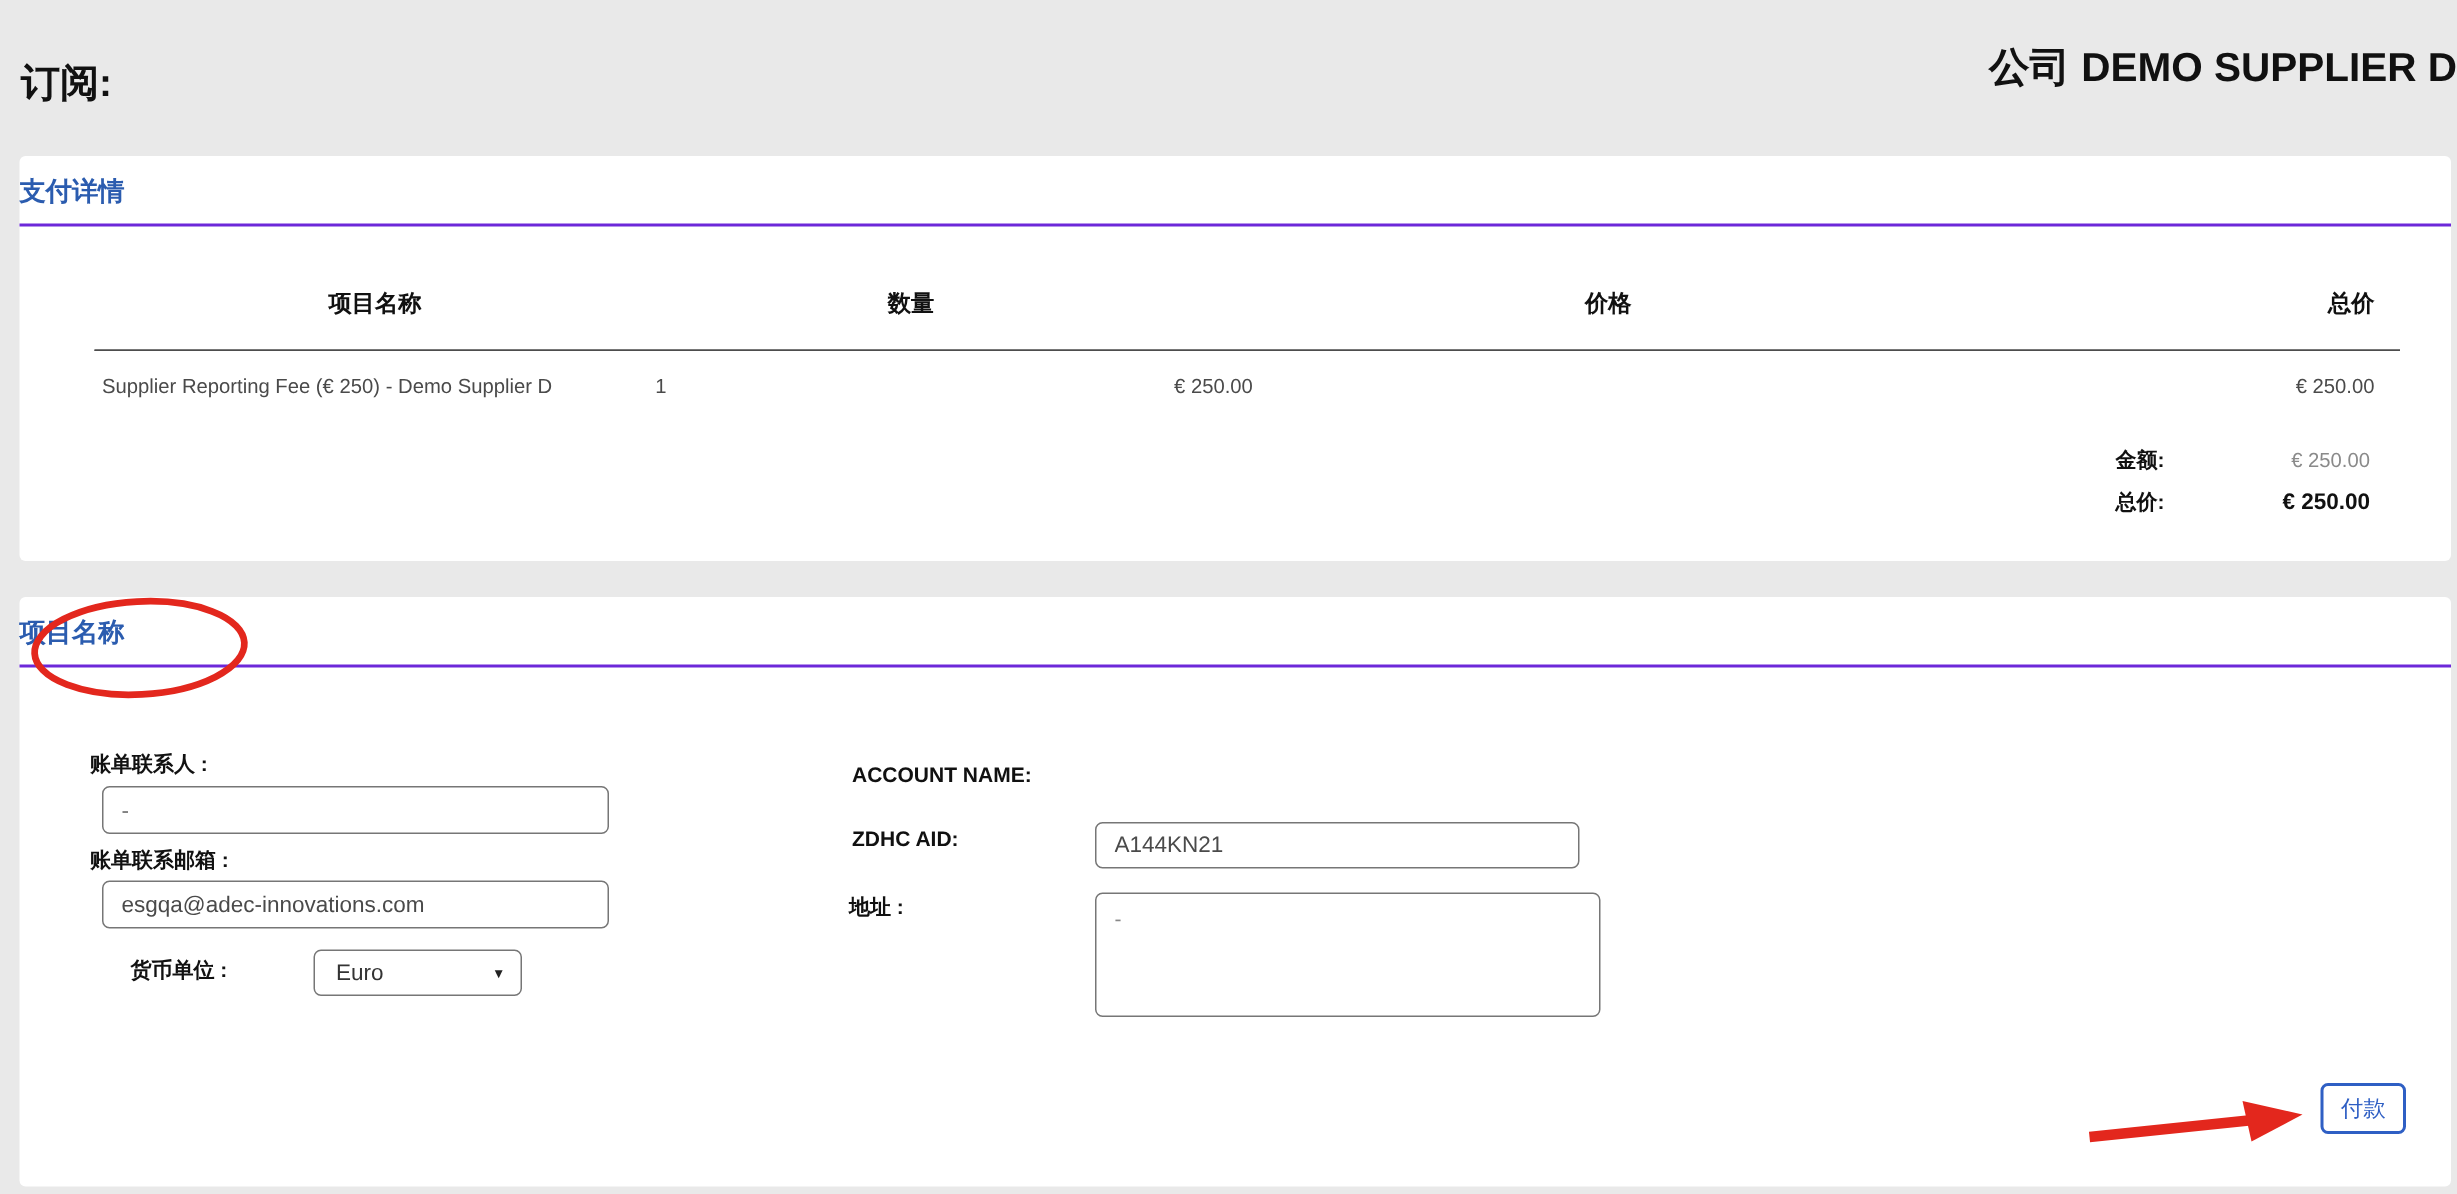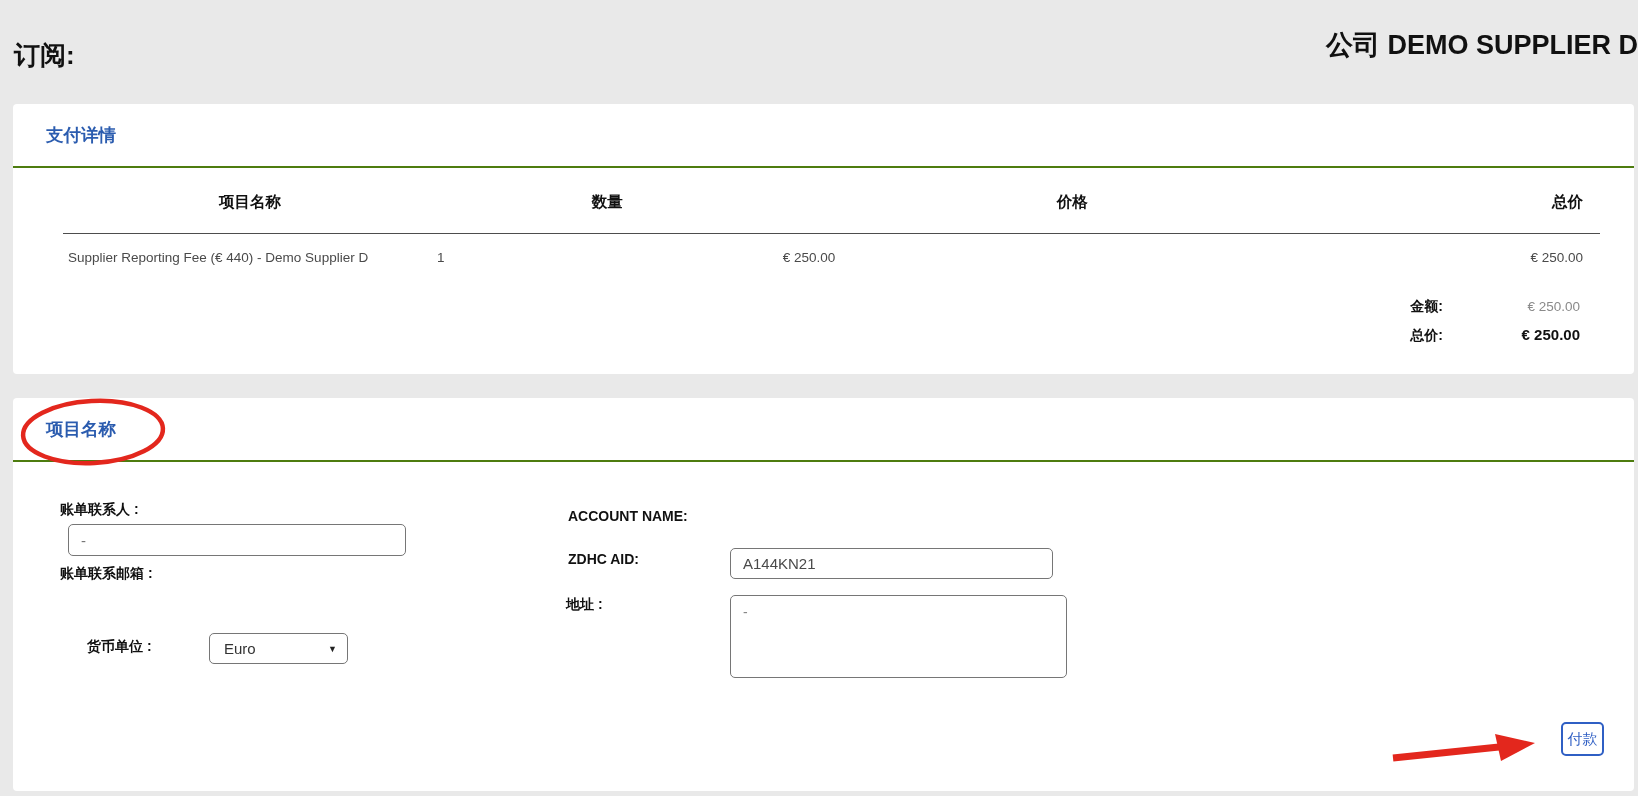--- a/index.html
+++ b/index.html
@@ -19,22 +19,22 @@
     position: absolute; right: 0; top: 27px;
     font-size: 27px; font-weight: bold; color: #111; white-space: nowrap;
   }
   .panel {
     position: absolute; left: 13px; right: 4px;
     background: #ffffff; border-radius: 4px;
   }
   .panel-payment { top: 104px; height: 270px; }
   .panel-billing { top: 398px; height: 393px; }
   .panel-header {
-    height: 64px; border-bottom: 2px solid #4d7c0f;
-    display: flex; align-items: center; padding-left: 33px;
+    height: 47px; border-bottom: 2px solid #6d28d9;
+    display: flex; align-items: center; 
   }
   .panel-header .ph-text {
     color: #2b5caf; font-weight: bold; font-size: 17.5px;
   }
   
   table.pay-table {
     position: absolute; left: 50px; right: 34px; top: 88px;
     border-collapse: collapse; table-layout: fixed; width: calc(100% - 84px);
   }
   table.pay-table th {
@@ -81,21 +81,21 @@
   .currency-select {
     position: absolute; left: 196px; top: 235px; width: 139px; height: 31px;
     border: 1px solid #767676; border-radius: 5px; background: #fff;
     display: flex; align-items: center; padding: 0 10px 0 14px;
     font-size: 15px; color: #333; cursor: default;
   }
   .currency-select .caret {
     margin-left: auto; font-size: 9px; color: #222;
   }
   .pay-button {
-    position: absolute; right: 30px; top: 324px; width: 43px; height: 34px;
+    position: absolute; right: 30px; top: 324px; width: 57px; height: 34px;
     background: #fff; border: 2px solid #2f5fc4; border-radius: 5px;
     color: #2f5fc4; font-family: inherit; font-size: 15px; cursor: pointer;
   }
   .ellipse-svg {
     position: absolute; left: 1px; top: -4px; pointer-events: none;
   }
   .arrow-svg {
     position: absolute; right: 95px; top: 334px; pointer-events: none;
   }
 </style>
@@ -119,21 +119,21 @@
     <thead>
       <tr>
         <th>项目名称</th>
         <th>数量</th>
         <th>价格</th>
         <th>总价</th>
       </tr>
     </thead>
     <tbody>
       <tr>
-        <td>Supplier Reporting Fee (€ 440) - Demo Supplier D</td>
+        <td>Supplier Reporting Fee (€ 250) - Demo Supplier D</td>
         <td>1</td>
         <td>€ 250.00</td>
         <td>€ 250.00</td>
       </tr>
     </tbody>
   </table>
   <div class="totals">
     <div class="total-row">
       <span class="tlabel">金额:</span>
       <span class="tvalue muted">€ 250.00</span>
@@ -150,20 +150,21 @@
     <span class="ph-text">项目名称</span>
   </div>
   <svg class="ellipse-svg" width="164" height="78" viewBox="0 0 164 78">
     <ellipse cx="79" cy="38" rx="70" ry="31" fill="none" stroke="#e3271d" stroke-width="4.5" transform="rotate(-3 79 38)"></ellipse>
   </svg>
 
   <label class="fld-label" style="left:47px; top:103px;">账单联系人 :</label>
   <input class="txt-input inp-contact" type="text" value="-" style="">
 
   <label class="fld-label" style="left:47px; top:167px;">账单联系邮箱 :</label>
+  <input class="txt-input inp-email" type="text" value="esgqa@adec-innovations.com" style="">
 
   <label class="fld-label" style="left:47px; top:240px;margin-left:27px;">货币单位 :</label>
   <div class="currency-select">
     <span>Euro</span>
     <span class="caret">▼</span>
   </div>
 
   <label class="fld-label" style="left:555px; top:110px;">ACCOUNT NAME:</label>
 
   <label class="fld-label" style="left:555px; top:153px;">ZDHC AID:</label>

